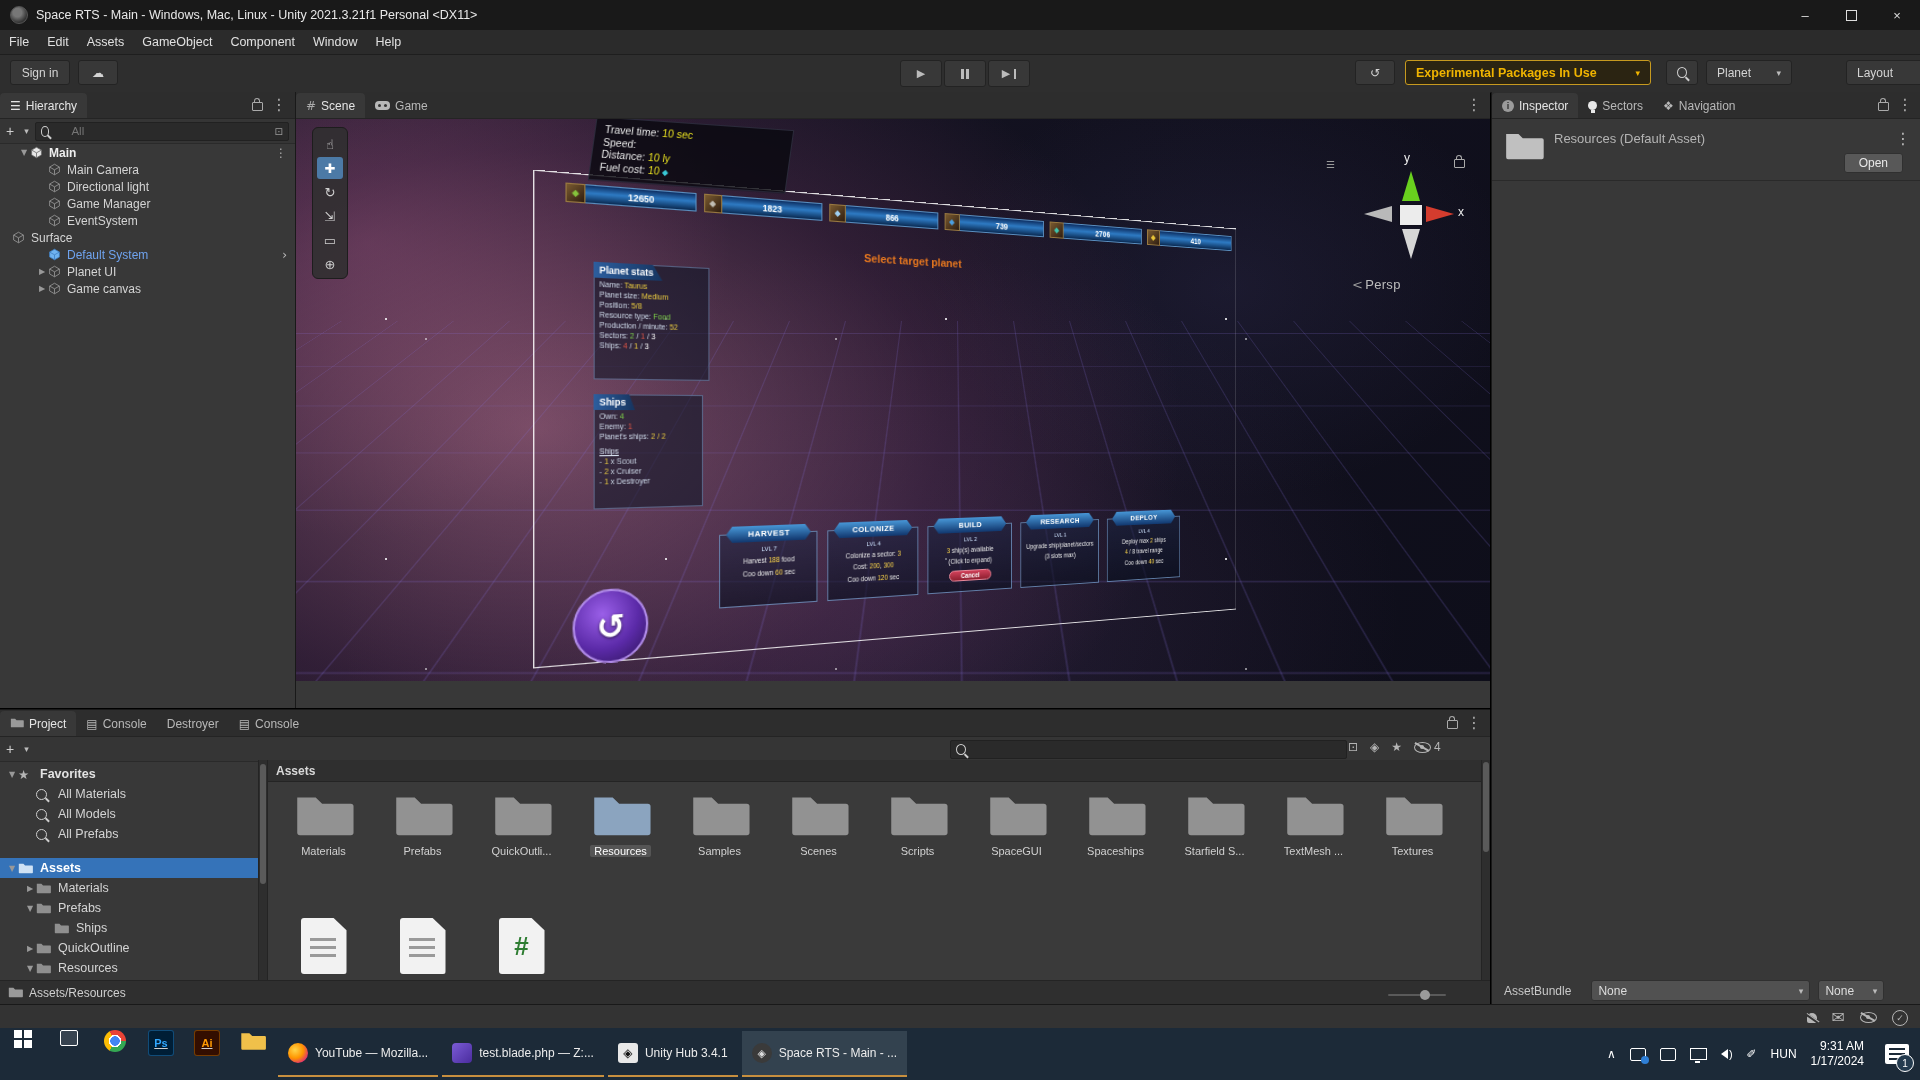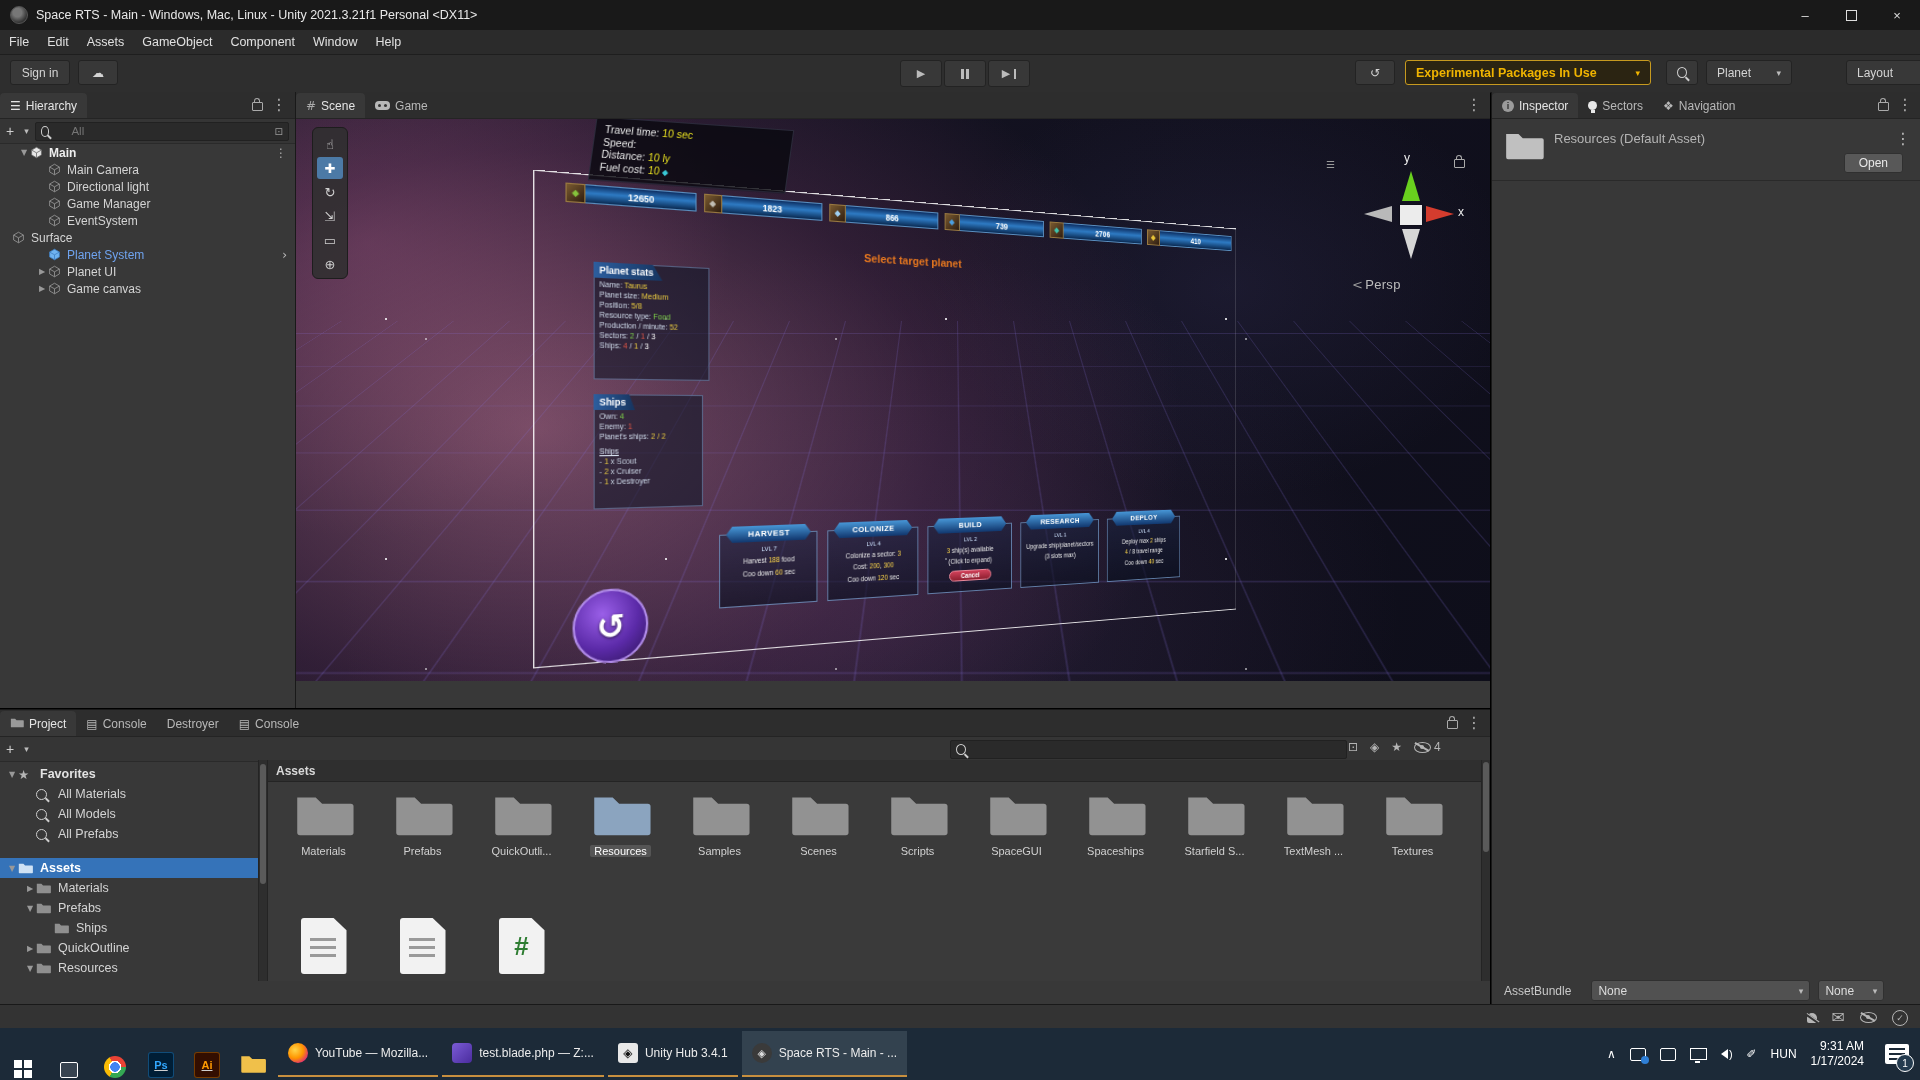--- a/index.html
+++ b/index.html
@@ -191,21 +191,21 @@
   #bundle-row{position:absolute;left:0;top:888px;right:0;display:flex;align-items:center;padding:0 12px;gap:8px;font-size:12px;color:#c8c8c8;}
   .dd{background:#515151;border:1px solid #303030;border-radius:3px;height:19px;display:flex;align-items:center;
      justify-content:space-between;padding:0 6px;font-size:12px;color:#ddd;}
   #bundle-dd1{width:205px;margin-left:12px;}
   #bundle-dd2{width:52px;}
 
   
   #ustatus{left:0;top:1004px;width:1920px;height:24px;background:#333;border-top:1px solid #191919;}
   #status-icons{position:absolute;right:12px;top:3px;display:flex;gap:15px;align-items:center;color:#b5b5b5;}
   #taskbar{left:0;top:1028px;width:1920px;height:52px;background:#1c2a38;display:flex;align-items:center;}
-  .tb-ic{width:46px;height:48px;display:flex;align-items:flex-end;justify-content:center;text-decoration:underline;}
+  .tb-ic{width:46px;height:48px;display:flex;align-items:flex-start;justify-content:center;text-decoration:underline;}
   .win-logo{width:18px;height:18px;display:grid;grid-template-columns:8px 8px;grid-template-rows:8px 8px;gap:2px;}
   .win-logo i{background:#fff;}
   .i-taskview{width:16px;height:14px;border:1.5px solid #fff;border-radius:2px;position:relative;background:rgba(255,255,255,.12);}
   .chrome-ic{width:22px;height:22px;border-radius:50%;
      background:radial-gradient(circle,#4285f4 0 30%,#fff 31% 40%,transparent 41%),
        conic-gradient(from -30deg,#ea4335 0 120deg,#34a853 0 240deg,#fbbc05 0 360deg);}
   .ps-ic,.ai-ic{width:24px;height:24px;border-radius:3px;display:flex;align-items:center;justify-content:center;font-size:11px;font-weight:bold;}
   .ps-ic{background:#001e36;color:#31a8ff;border:1px solid #31a8ff55;}
   .ai-ic{background:#330e00;color:#ff9a00;border:1px solid #ff9a0055;}
   .task-app{height:44px;margin:0 2px;display:flex;align-items:center;gap:7px;padding:0 10px;max-width:178px;
@@ -402,21 +402,21 @@
         <span>Surface</span>
       </div>
       <div class="row prefab" style="padding-left: 36px;">
         <span class="arrow ic"></span>
         <span class="cicon">
           <svg width="13" height="13" viewBox="0 0 16 16">
             <path d="M8 1.5 14 5v6L8 14.5 2 11V5z" fill="#6fb3f0" stroke="#3d7fc4" stroke-width="1"></path>
             <path d="M2 5l6 3.4L14 5M8 8.4v6" fill="none" stroke="#3d7fc4" stroke-width="1"></path>
           </svg>
         </span>
-        <span>Planet System</span>
+        <span>Default System</span>
         <span class="chev ic">›</span>
       </div>
       <div class="row" style="padding-left: 36px;">
         <span class="arrow ic">▶</span>
         <span class="cicon">
           <svg width="13" height="13" viewBox="0 0 16 16">
             <path d="M8 1.5 14 5v6L8 14.5 2 11V5z" fill="none" stroke="#9a9a9a" stroke-width="1"></path>
             <path d="M2 5l6 3.4L14 5M8 8.4v6" fill="none" stroke="#9a9a9a" stroke-width="1"></path>
           </svg>
         </span>
@@ -864,20 +864,29 @@
           <div class="filecell">
             <div class="file-doc"></div>
           </div>
           <div class="filecell">
             <div class="file-doc file-cs">#</div>
           </div>
         </div>
     </div>
     <div class="vscroll">
         <div class="vthumb" style="top:2px;height:90px;"></div>
+      </div>
+  </div>
+  <div id="breadcrumb">
+    <span id="bc-folder"><svg width="15" height="12" viewBox="0 0 64 52">
+          <path d="M3 8 h20 l7 7 h31 a3 3 0 0 1 3 3 v28 a3 3 0 0 1 -3 3 H6 a3 3 0 0 1 -3 -3 z" fill="#9a9a9a"></path>
+        </svg></span>
+    <span>Assets/Resources</span>
+    <div id="zoom-slider">
+        <div class="knob"></div>
       </div>
   </div>
 </div>
 
 <div id="inspector" class="abs">
   <div class="tabstrip" id="insp-tabs">
       <div class="tab active">
         <span class="i-info">i</span>
         <span>Inspector</span>
       </div>

